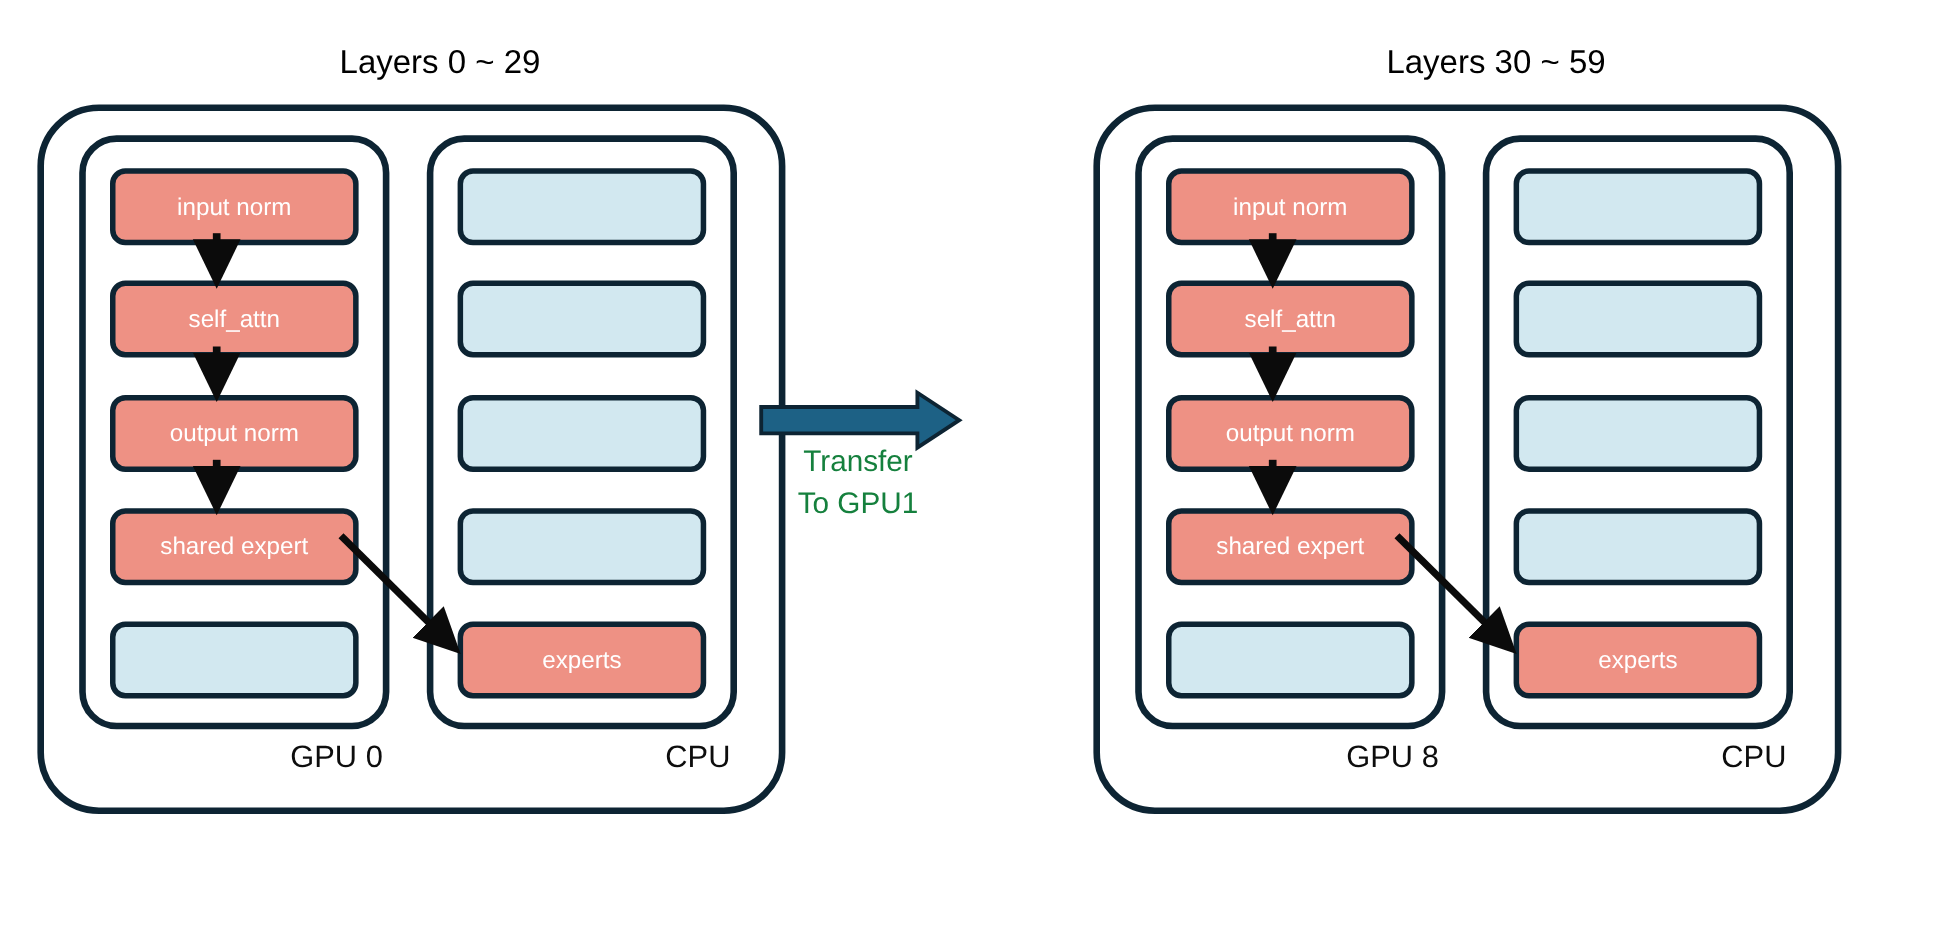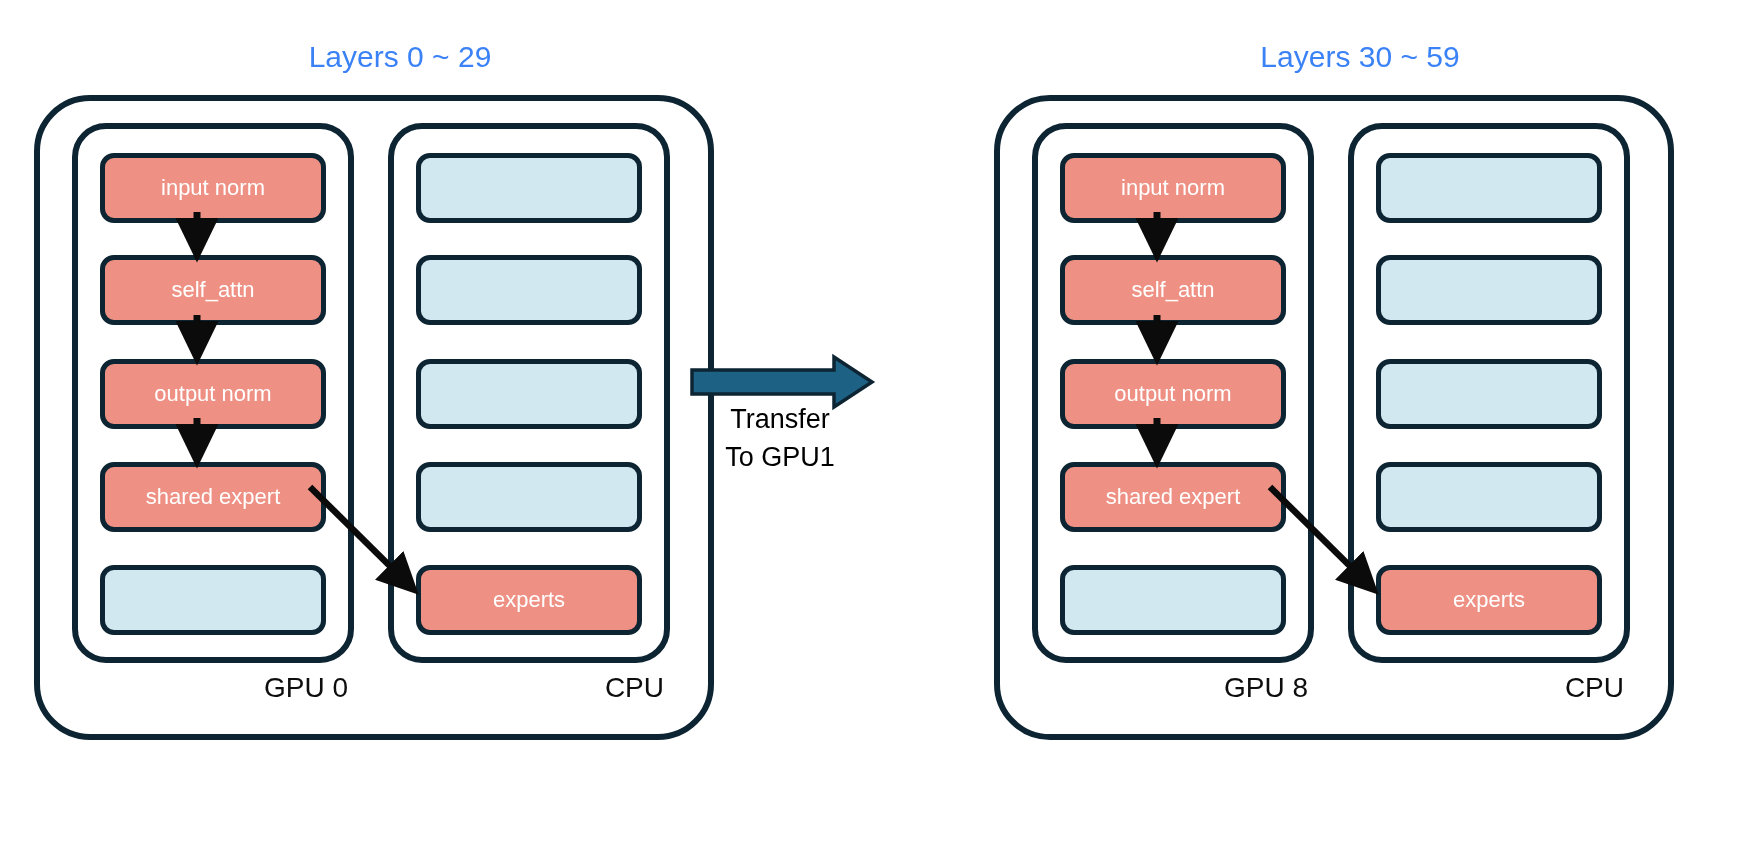--- a/index.html
+++ b/index.html
@@ -21,21 +21,21 @@
     width: 1762px;
     height: 850px;
     background: #ffffff;
   }
 
   
   .panel-title {
     position: absolute;
     font-size: 30px;
     line-height: 34px;
-    color: #3b82f6;
+    color: #000000;
     white-space: nowrap;
     text-align: center;
     font-weight: 400;
   }
   #title-left  { left: 120px; top: 40px; width: 560px; }
   #title-right { left: 1080px; top: 40px; width: 560px; }
 
   
   .panel {
     position: absolute;
@@ -107,21 +107,21 @@
   }
 
   
   #transfer-label {
     position: absolute;
     left: 690px;
     top: 400px;
     width: 180px;
     font-size: 27px;
     line-height: 38px;
-    color: #000000;
+    color: #15803d;
     text-align: center;
     white-space: pre-line;
   }
 
   
   .device-label {
     position: absolute;
     font-size: 28px;
     line-height: 32px;
     color: #0d0d0d;

